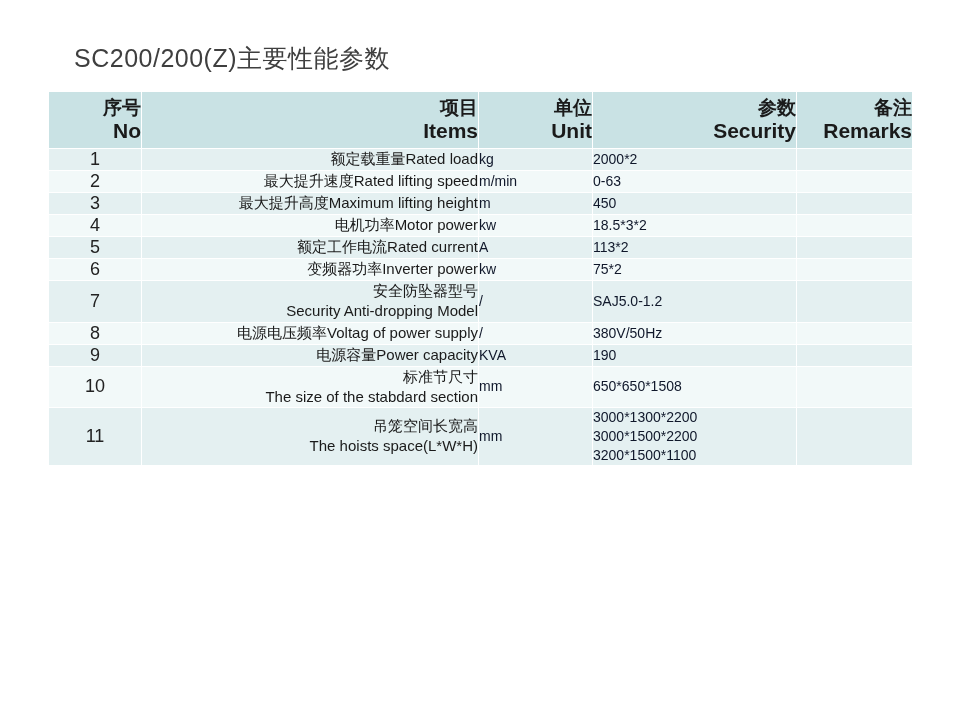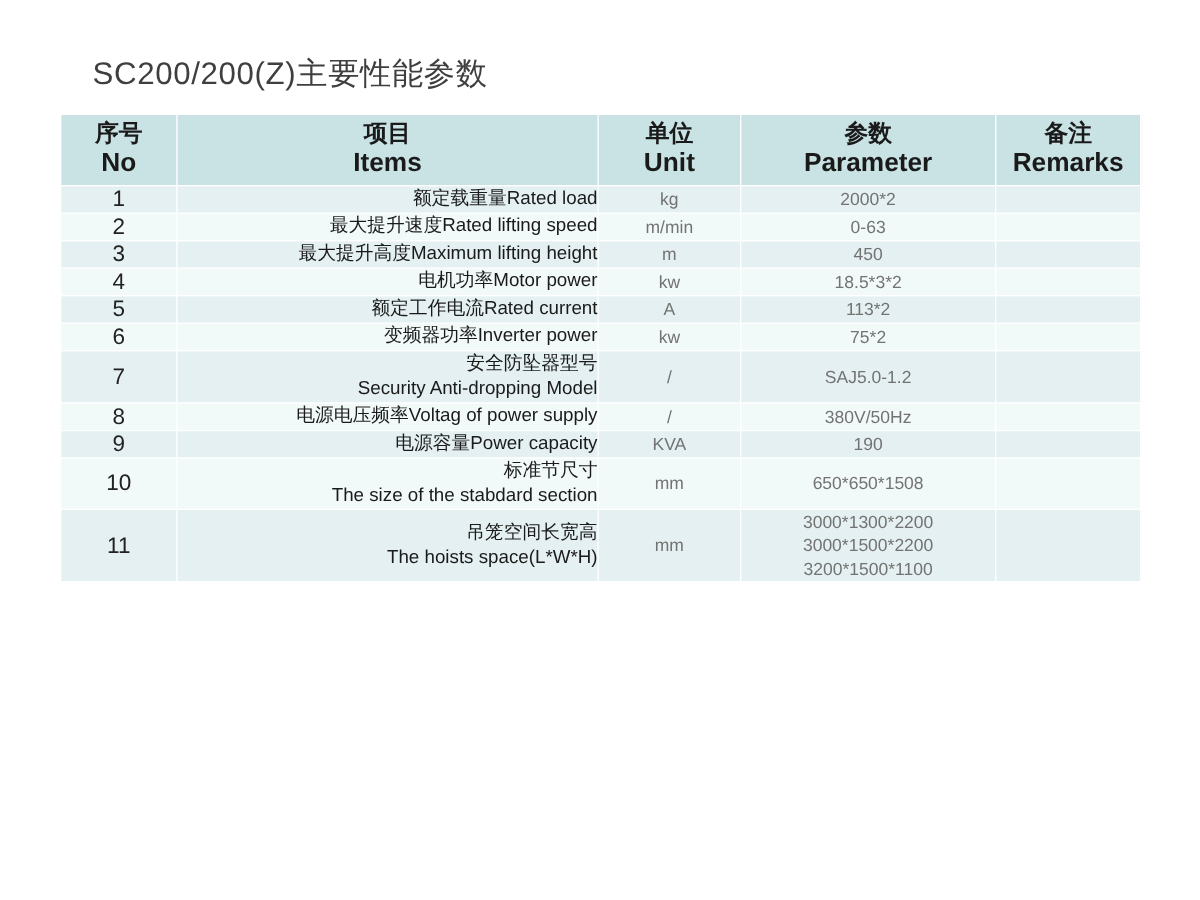--- a/index.html
+++ b/index.html
@@ -38,21 +38,21 @@
     table-layout: fixed;
   }
   table.params td, table.params th {
     border: 1px solid #ffffff;
     padding: 0;
     vertical-align: middle;
   }
   thead th {
     background: #c9e2e4;
     font-weight: bold;
-    text-align: center;
+    text-align: right;
     height: 56px;
     line-height: 1.15;
   }
   thead th .cn {
     display: block;
     font-size: 19px;
     color: #1a1a1a;
   }
   thead th .en {
     display: block;
@@ -69,23 +69,23 @@
     color: #222;
   }
   td.col-item {
     text-align: right;
     padding-left: 12px;
     font-size: 15px;
     color: #1a1a1a;
     line-height: 1.35;
   }
   td.col-unit, td.col-param {
-    text-align: center;
+    text-align: left;
     font-size: 14px;
-    color: #737373;
+    color: #0f172a;
     line-height: 1.35;
   }
   td.col-remark { background-clip: padding-box; }
 
   .line { display: block; }
 
   
   col.c-no { width: 93px; }
   col.c-item { width: 337px; }
   col.c-unit { width: 114px; }
@@ -116,21 +116,21 @@
         <th>
           <span class="cn">项目</span>
           <span class="en">Items</span>
         </th>
         <th>
           <span class="cn">单位</span>
           <span class="en">Unit</span>
         </th>
         <th>
           <span class="cn">参数</span>
-          <span class="en">Parameter</span>
+          <span class="en">Security</span>
         </th>
         <th>
           <span class="cn">备注</span>
           <span class="en">Remarks</span>
         </th>
       </tr>
     </thead>
     <tbody>
         <tr class="odd">
           <td class="col-no">1</td>

